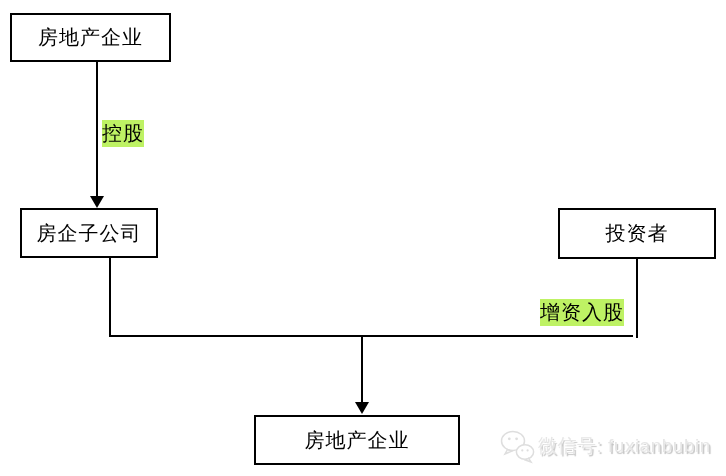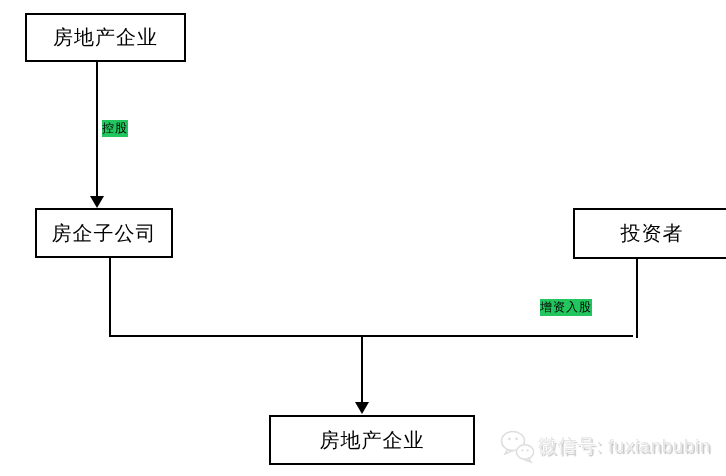--- a/index.html
+++ b/index.html
@@ -16,21 +16,20 @@
     font-family: "Liberation Serif", "DejaVu Serif", serif;
   }
   .node {
     position: absolute;
     box-sizing: border-box;
     border: 2px solid #000000;
     background: #ffffff;
     display: flex;
     align-items: center;
     justify-content: center;
-    margin-left: 15px;
   }
   .node-label {
     font-size: 20px;
     color: #000000;
     letter-spacing: 1px;
     white-space: nowrap;
   }
   .vline, .hline {
     position: absolute;
     background: #000000;
@@ -40,25 +39,25 @@
   .arrowhead-down {
     position: absolute;
     width: 0;
     height: 0;
     border-left: 7px solid transparent;
     border-right: 7px solid transparent;
     border-top: 12px solid #000000;
   }
   .edge-label {
     position: absolute;
-    font-size: 12px;
+    font-size: 20px;
     color: #000000;
     letter-spacing: 1px;
     white-space: nowrap;
-    background: #22c55e;
+    background: #bef264;
   }
   .watermark {
     position: absolute;
     left: 498px;
     top: 427px;
     display: flex;
     align-items: center;
     gap: 2px;
   }
   .watermark-text {

